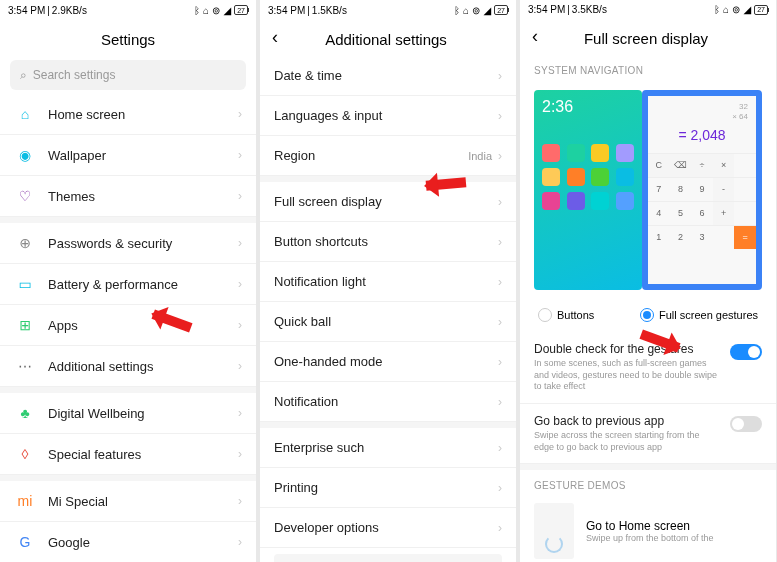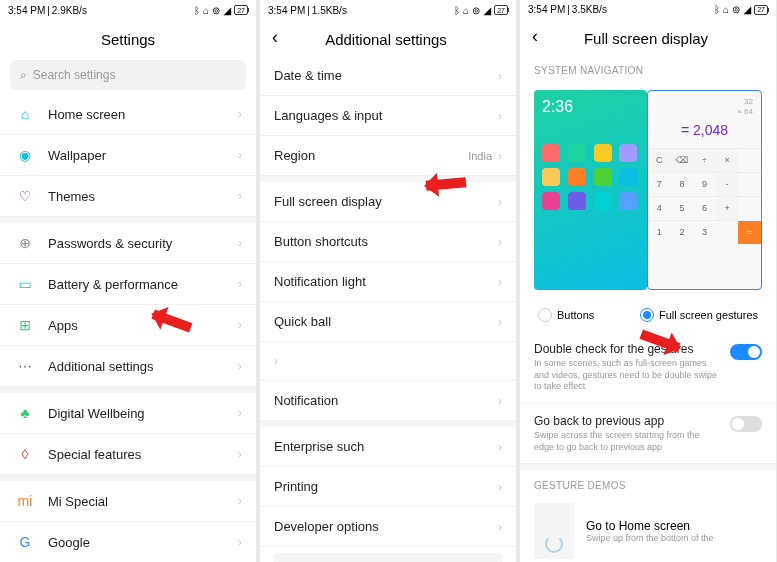--- a/index.html
+++ b/index.html
@@ -24,21 +24,21 @@
 .chevron { color: #ccc; font-size: 12px; }
 
 .arrow { position: absolute; z-index: 10; pointer-events: none; }
 .arrow-body { width: 40px; height: 10px; background: #e91e1e; position: relative; }
 .arrow-body::before { content: ""; position: absolute; left: -14px; top: -7px; border: 12px solid transparent; border-right: 14px solid #e91e1e; }
 
 .section-label { font-size: 10px; color: #999; padding: 10px 14px 6px; letter-spacing: 0.3px; }
 .preview-row { display: flex; padding: 8px 14px; }
 .preview { flex: 1; height: 200px; border-radius: 4px; overflow: hidden; position: relative; }
 .preview.phone-home { background: linear-gradient(160deg, #1dd1a1, #0abde3); }
-.preview.calc { background: #f8f8f8; border: 1px solid #3b82f6; font-size: 8px; color: #666; }
+.preview.calc { background: #f8f8f8; border: 6px solid #3b82f6; font-size: 8px; color: #666; }
 .ph-time { color: #fff; font-size: 16px; padding: 8px; }
 .ph-grid { display: grid; grid-template-columns: repeat(4, 1fr); gap: 6px; padding: 20px 8px 8px; }
 .ph-app { width: 18px; height: 18px; border-radius: 4px; }
 .calc-sub { text-align: right; padding: 6px 8px 0; font-size: 8px; color: #aaa; line-height: 1.3; }
 .calc-result { text-align: center; padding: 4px 8px 10px; font-size: 14px; color: #6d28d9; }
 .calc-grid { display: grid; grid-template-columns: repeat(5, 1fr); }
 .calc-btn { height: 24px; display: flex; align-items: center; justify-content: center; font-size: 9px; border-top: 0.5px solid #eee; }
 .calc-btn.op { background: #f5f5f5; }
 .calc-btn.eq { background: #ff7f27; color: #fff; }
 .radio-row { display: flex; justify-content: space-between; padding: 10px 18px; font-size: 11px; }
@@ -197,20 +197,21 @@
       </div>
       <div class="list-item">
         <span class="item-label">Notification light</span>
         <span class="chevron">›</span>
       </div>
       <div class="list-item">
         <span class="item-label">Quick ball</span>
         <span class="chevron">›</span>
       </div>
       <div class="list-item">
+        <span class="item-label">One-handed mode</span>
         <span class="chevron">›</span>
       </div>
       <div class="list-item">
         <span class="item-label">Notification</span>
         <span class="chevron">›</span>
       </div>
       <div class="sep"></div>
       <div class="list-item">
         <span class="item-label">Enterprise such</span>
         <span class="chevron">›</span>

